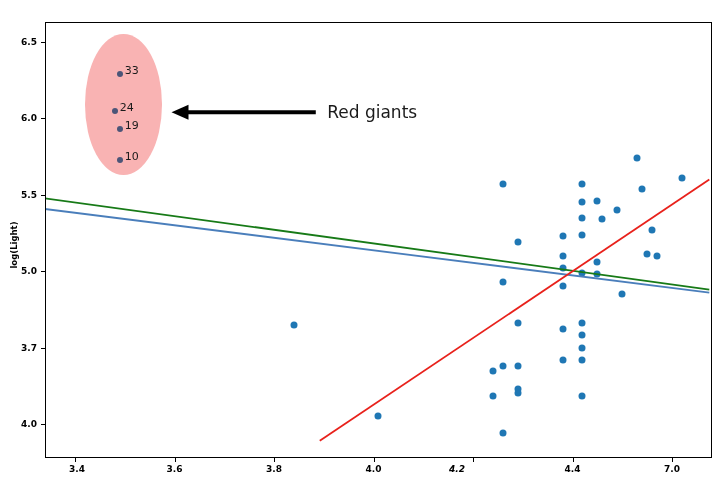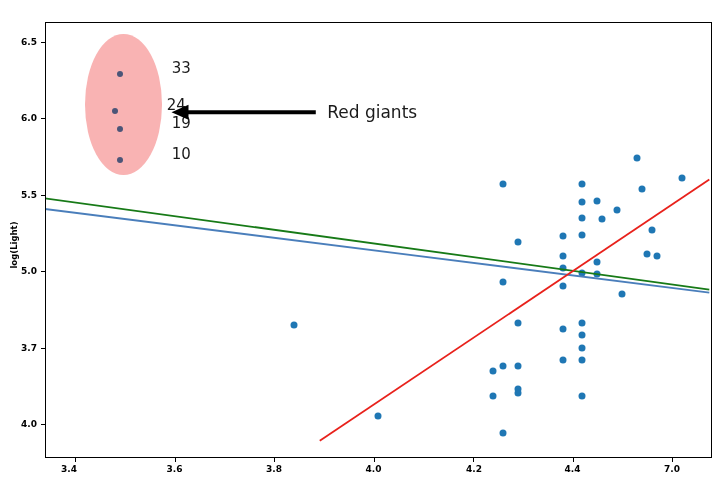--- a/index.html
+++ b/index.html
@@ -111,25 +111,24 @@
   .pt-giant {
     position: absolute;
     width: 6px;
     height: 6px;
     border-radius: 50%;
     background: #4c5578;
     transform: translate(-50%, -50%);
   }
   .pt-label {
     position: absolute;
-    font-size: 15px;
+    font-size: 11px;
     color: #1a1a1a;
     white-space: nowrap;
     transform: translateY(-100%);
-    margin-left: 47px;
   }
   #ellipse {
     position: absolute;
     background: #f9b3b3;
     border-radius: 50%;
   }
   #annot-text {
     position: absolute;
     font-size: 17px;
     color: #1a1a1a;
@@ -221,29 +220,29 @@
         <polygon points="171.515,112.28799999999995 188.515,104.78799999999995 188.515,119.78799999999995" fill="#000000"></polygon>
       </g>
   </svg>
 
   <div id="plot-frame"></div>
 
   <div id="annot-text" style="left: 327.233px; top: 101.76px;">Red giants</div>
 
   <div id="ticks-layer">
       <div class="xtick-mark" style="left: 75px;"></div>
-      <div class="xtick-label" style="left: 69px;">3.4</div>
+      <div class="xtick-label" style="left: 77px;">3.4</div>
       <div class="xtick-mark" style="left: 174.5px;"></div>
       <div class="xtick-label" style="left: 174.5px;">3.6</div>
       <div class="xtick-mark" style="left: 274px;"></div>
       <div class="xtick-label" style="left: 274px;">3.8</div>
       <div class="xtick-mark" style="left: 373.5px;"></div>
       <div class="xtick-label" style="left: 373.5px;">4.0</div>
       <div class="xtick-mark" style="left: 473px;"></div>
-      <div class="xtick-label" style="left: 474px;">4.2</div>
+      <div class="xtick-label" style="left: 457px; font-style: italic;">4.2</div>
       <div class="xtick-mark" style="left: 572.5px;"></div>
       <div class="xtick-label" style="left: 572.5px;">4.4</div>
       <div class="xtick-mark" style="left: 672px;"></div>
       <div class="xtick-label" style="left: 672px;">7.0</div>
       <div class="ytick-mark" style="top: 424px;"></div>
       <div class="ytick-label" style="top: 424px;">4.0</div>
       <div class="ytick-mark" style="top: 347.6px;"></div>
       <div class="ytick-label" style="top: 347.6px;">3.7</div>
       <div class="ytick-mark" style="top: 271.2px;"></div>
       <div class="ytick-label" style="top: 271.2px;">5.0</div>

